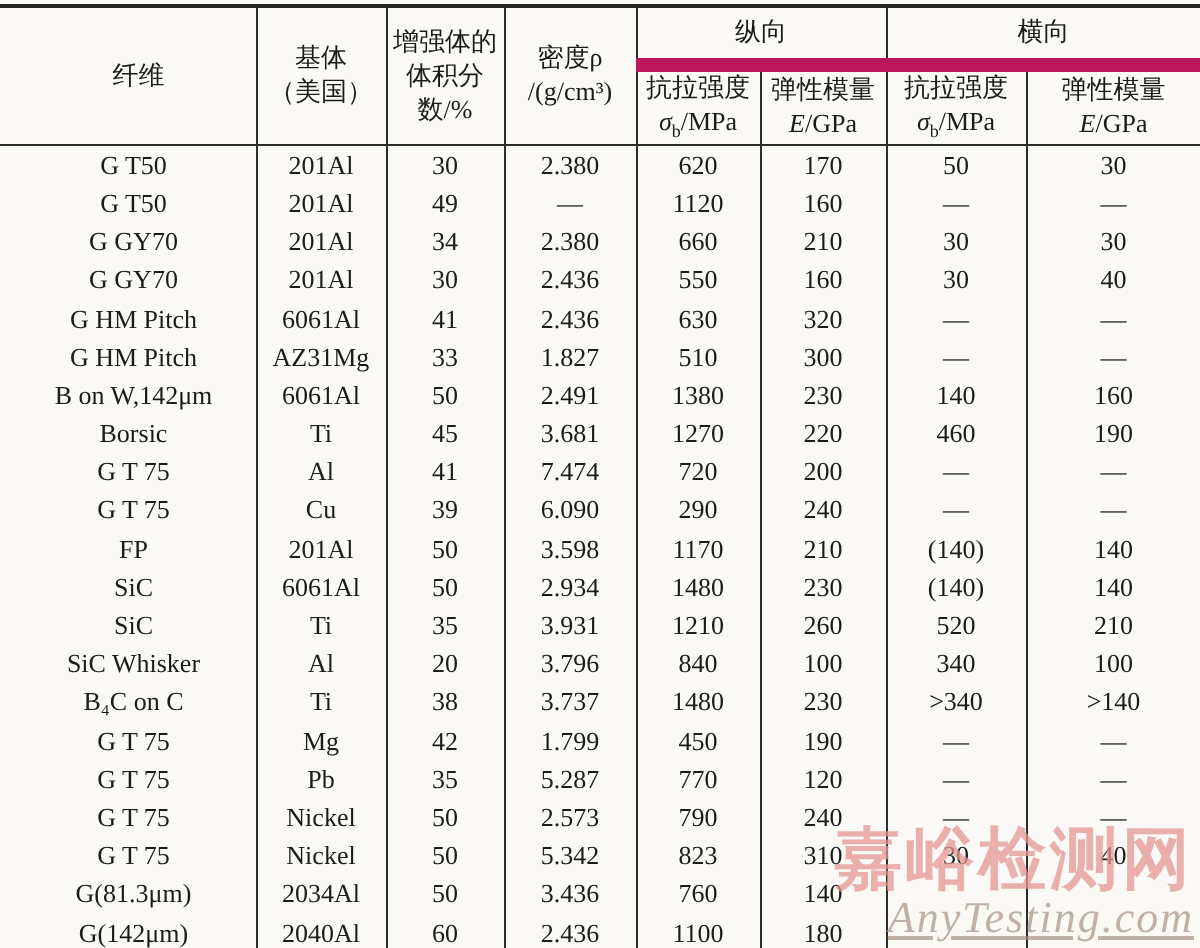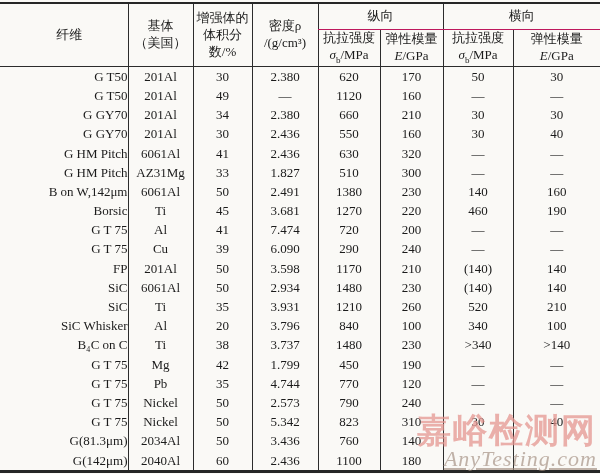--- a/index.html
+++ b/index.html
@@ -26,25 +26,25 @@
     font-size:13px;
     text-align:center;
     vertical-align:middle;
     border-left:1px solid #2c2c2c;
     overflow:hidden;
     white-space:nowrap;
   }
   th.first,td.c-fiber{border-left:none;padding-left:11px;}
   thead th{line-height:1.3;}
   tr.grp th{height:25px;}
-  tr.grp th.span2{border-bottom:1px solid #be185d;}
+  tr.grp th.span2{border-bottom:7px solid #be185d;}
   tr.grp th[rowspan]{border-bottom:1.5px solid #2c2c2c;}
   tr.sub th{height:36px;border-bottom:1.5px solid #2c2c2c;}
   tbody td{height:19.2px;}
-  td.c-fiber{text-align:right;padding-left:6px;}
+  td.c-fiber{text-align:center;padding-left:6px;}
   .sym{font-style:italic;}
   sub{font-size:9px;}
   .wm{
     position:absolute;
     right:3px;
     bottom:2px;
     text-align:right;
     pointer-events:none;
     z-index:5;
   }
@@ -277,21 +277,21 @@
         <td class="c-num">1.799</td>
         <td class="c-num">450</td>
         <td class="c-num">190</td>
         <td class="c-num">—</td>
         <td class="c-num">—</td>
       </tr>
       <tr>
         <td class="c-fiber">G T 75</td>
         <td class="c-num">Pb</td>
         <td class="c-num">35</td>
-        <td class="c-num">4.744</td>
+        <td class="c-num">5.287</td>
         <td class="c-num">770</td>
         <td class="c-num">120</td>
         <td class="c-num">—</td>
         <td class="c-num">—</td>
       </tr>
       <tr>
         <td class="c-fiber">G T 75</td>
         <td class="c-num">Nickel</td>
         <td class="c-num">50</td>
         <td class="c-num">2.573</td>

